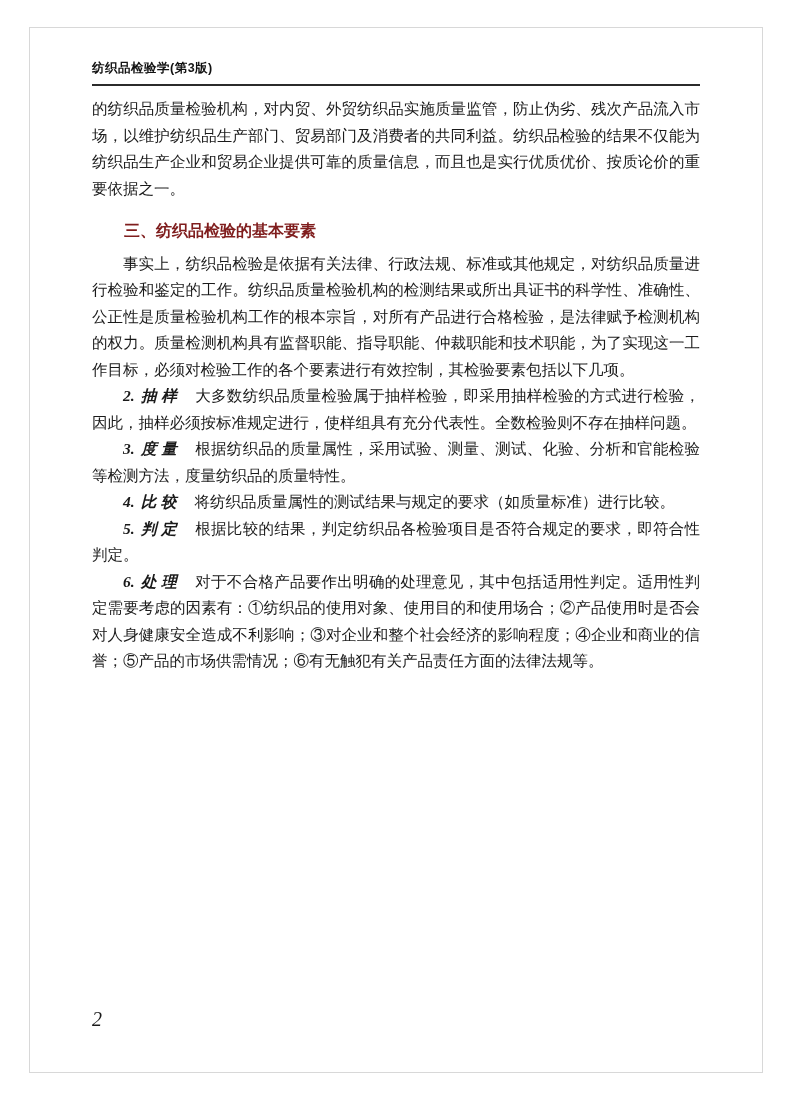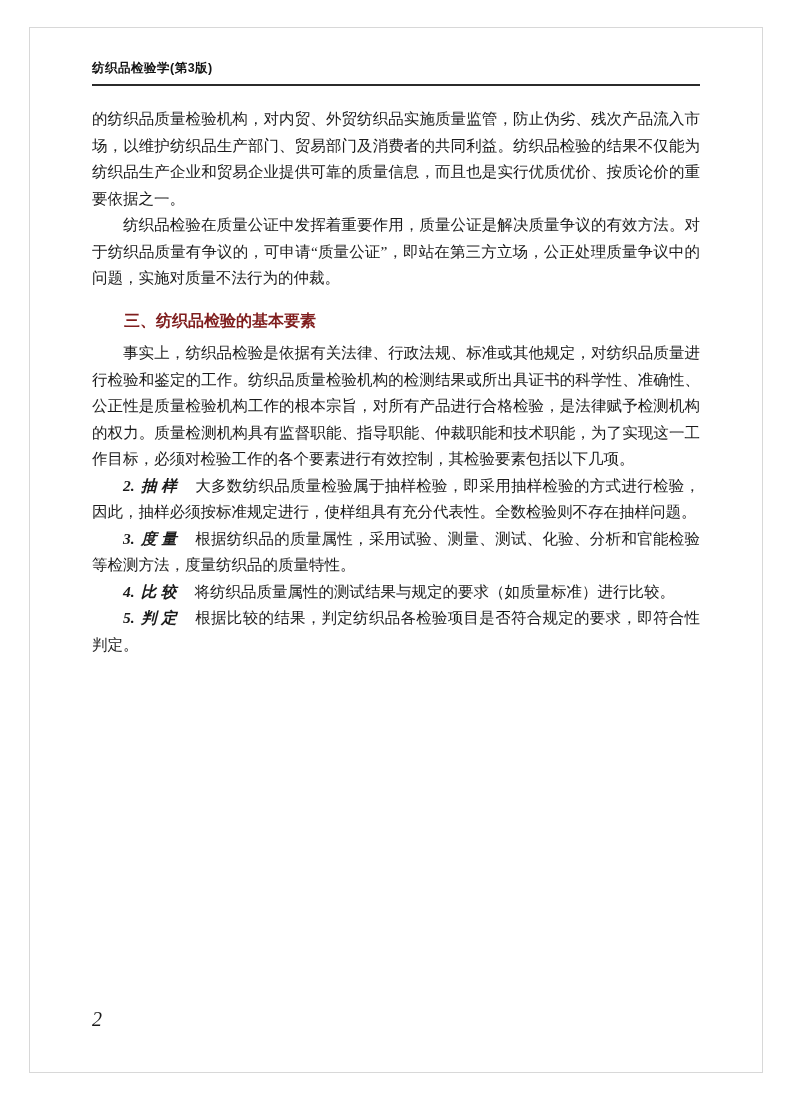--- a/index.html
+++ b/index.html
@@ -39,21 +39,21 @@
     font-family: "Liberation Sans", sans-serif;
     font-weight: 700;
     font-size: 12.5px;
     letter-spacing: 0.5px;
     color: #111111;
   }
   .body-text {
     position: absolute;
     left: 92px;
     right: 90px;
-    top: 106px;
+    top: 96px;
     font-size: 15.5px;
     line-height: 26.5px;
     text-align: justify;
     text-justify: inter-ideograph;
     color: #1a1a1a;
   }
   .para {
     margin: 0;
     text-indent: 2em;
   }
@@ -98,35 +98,35 @@
   <div class="scan-edge"></div>
 
   <header class="running-head">
     <span class="head-text">纺织品检验学(第3版)</span>
   </header>
 
   <main class="body-text">
 
     <p class="para no-indent">的纺织品质量检验机构，对内贸、外贸纺织品实施质量监管，防止伪劣、残次产品流入市场，以维护纺织品生产部门、贸易部门及消费者的共同利益。纺织品检验的结果不仅能为纺织品生产企业和贸易企业提供可靠的质量信息，而且也是实行优质优价、按质论价的重要依据之一。</p>
 
-    <p class="para">纺织品检验在质量公证中发挥着重要作用，质量公证是解决质量争议的有效方法。对于纺织品质量有争议的，可申请“质量公证”，即站在第三方立场，公正处理质量争议中的问题，实施对质量不法行为的仲裁。</p>
 
     <h2 class="section-heading">三、纺织品检验的基本要素</h2>
 
     <p class="para">事实上，纺织品检验是依据有关法律、行政法规、标准或其他规定，对纺织品质量进行检验和鉴定的工作。纺织品质量检验机构的检测结果或所出具证书的科学性、准确性、公正性是质量检验机构工作的根本宗旨，对所有产品进行合格检验，是法律赋予检测机构的权力。质量检测机构具有监督职能、指导职能、仲裁职能和技术职能，为了实现这一工作目标，必须对检验工作的各个要素进行有效控制，其检验要素包括以下几项。</p>
 
 
     <p class="para"><span class="item-label"><span class="item-num">2.</span><span class="item-term">抽样</span></span><span class="item-text">大多数纺织品质量检验属于抽样检验，即采用抽样检验的方式进行检验，因此，抽样必须按标准规定进行，使样组具有充分代表性。全数检验则不存在抽样问题。</span></p>
 
     <p class="para"><span class="item-label"><span class="item-num">3.</span><span class="item-term">度量</span></span><span class="item-text">根据纺织品的质量属性，采用试验、测量、测试、化验、分析和官能检验等检测方法，度量纺织品的质量特性。</span></p>
 
     <p class="para"><span class="item-label"><span class="item-num">4.</span><span class="item-term">比较</span></span><span class="item-text">将纺织品质量属性的测试结果与规定的要求（如质量标准）进行比较。</span></p>
 
     <p class="para"><span class="item-label"><span class="item-num">5.</span><span class="item-term">判定</span></span><span class="item-text">根据比较的结果，判定纺织品各检验项目是否符合规定的要求，即符合性判定。</span></p>
 
+    <p class="para"><span class="item-label"><span class="item-num">6.</span><span class="item-term">处理</span></span><span class="item-text">对于不合格产品要作出明确的处理意见，其中包括适用性判定。适用性判定需要考虑的因素有：①纺织品的使用对象、使用目的和使用场合；②产品使用时是否会对人身健康安全造成不利影响；③对企业和整个社会经济的影响程度；④企业和商业的信誉；⑤产品的市场供需情况；⑥有无触犯有关产品责任方面的法律法规等。</span></p>
 
 
 
   </main>
 
   <span class="page-number">2</span>
 
 </div>
 
 </body></html>

